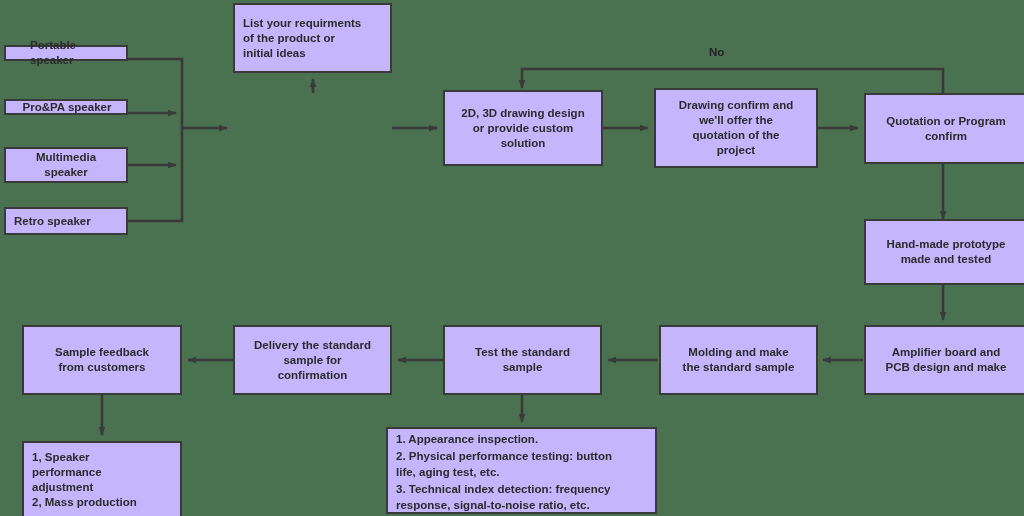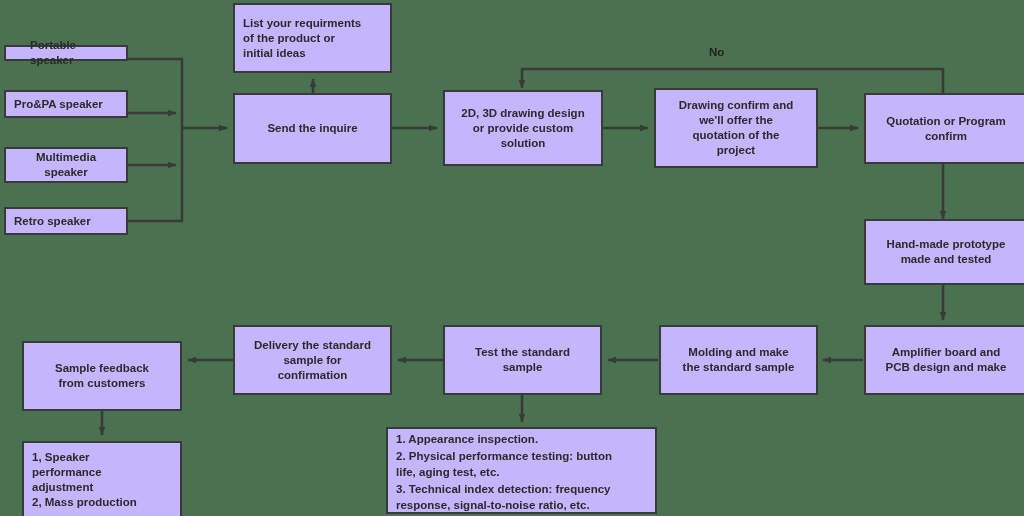--- a/index.html
+++ b/index.html
@@ -110,42 +110,39 @@
       <path d="M522,395 L522,422" marker-end="url(#arrow)"></path>
 
       <path d="M102,395 L102,435" marker-end="url(#arrow)"></path>
     </g>
   </svg>
 
   <div class="node left-align" style="left:4px;  top:45px;  width:124px; height:16px;padding-left:24px;">
     <span class="txt">Portable speaker</span>
   </div>
 
-  <div class="node left-align" style="left:4px;  top:90px;  width:124px; height:28px;">
+  <div class="node left-align" style="left:4px;  top:99px;  width:124px; height:16px;text-align:center;">
     <span class="txt">Pro&amp;PA speaker</span>
   </div>
 
   <div class="node" style="left:4px;  top:147px; width:124px; height:36px;">
     <span class="txt">Multimedia
 speaker</span>
   </div>
 
   <div class="node left-align" style="left:4px;  top:207px; width:124px; height:28px;">
     <span class="txt">Retro speaker</span>
   </div>
 
   <div class="node left-align" style="left:233px; top:3px;   width:159px; height:70px;">
     <span class="txt">List your requirments
 of the product or
 initial ideas</span>
   </div>
 
-  <div class="node" style="left:233px; top:93px;  width:159px; height:71px;">
-    <span class="txt">Send the inquire</span>
-  </div>
 
   <div class="node" style="left:443px; top:90px;  width:160px; height:76px;">
     <span class="txt">2D, 3D drawing design
 or provide custom
 solution</span>
   </div>
 
   <div class="node" style="left:654px; top:88px;  width:164px; height:80px;">
     <span class="txt">Drawing confirm and
 we'll offer the
@@ -179,21 +176,21 @@
     <span class="txt">Test the standard
 sample</span>
   </div>
 
   <div class="node" style="left:233px; top:325px; width:159px; height:70px;">
     <span class="txt">Delivery the standard
 sample for
 confirmation</span>
   </div>
 
-  <div class="node" style="left:22px;  top:325px; width:160px; height:70px;margin-top:16px;">
+  <div class="node" style="left:22px;  top:325px; width:160px; height:70px;">
     <span class="txt">Sample feedback
 from customers</span>
   </div>
 
   <div class="node left-align" style="left:22px;  top:441px; width:160px; height:78px;">
     <span class="txt">1, Speaker
 performance
 adjustment
 2, Mass production</span>
   </div>

